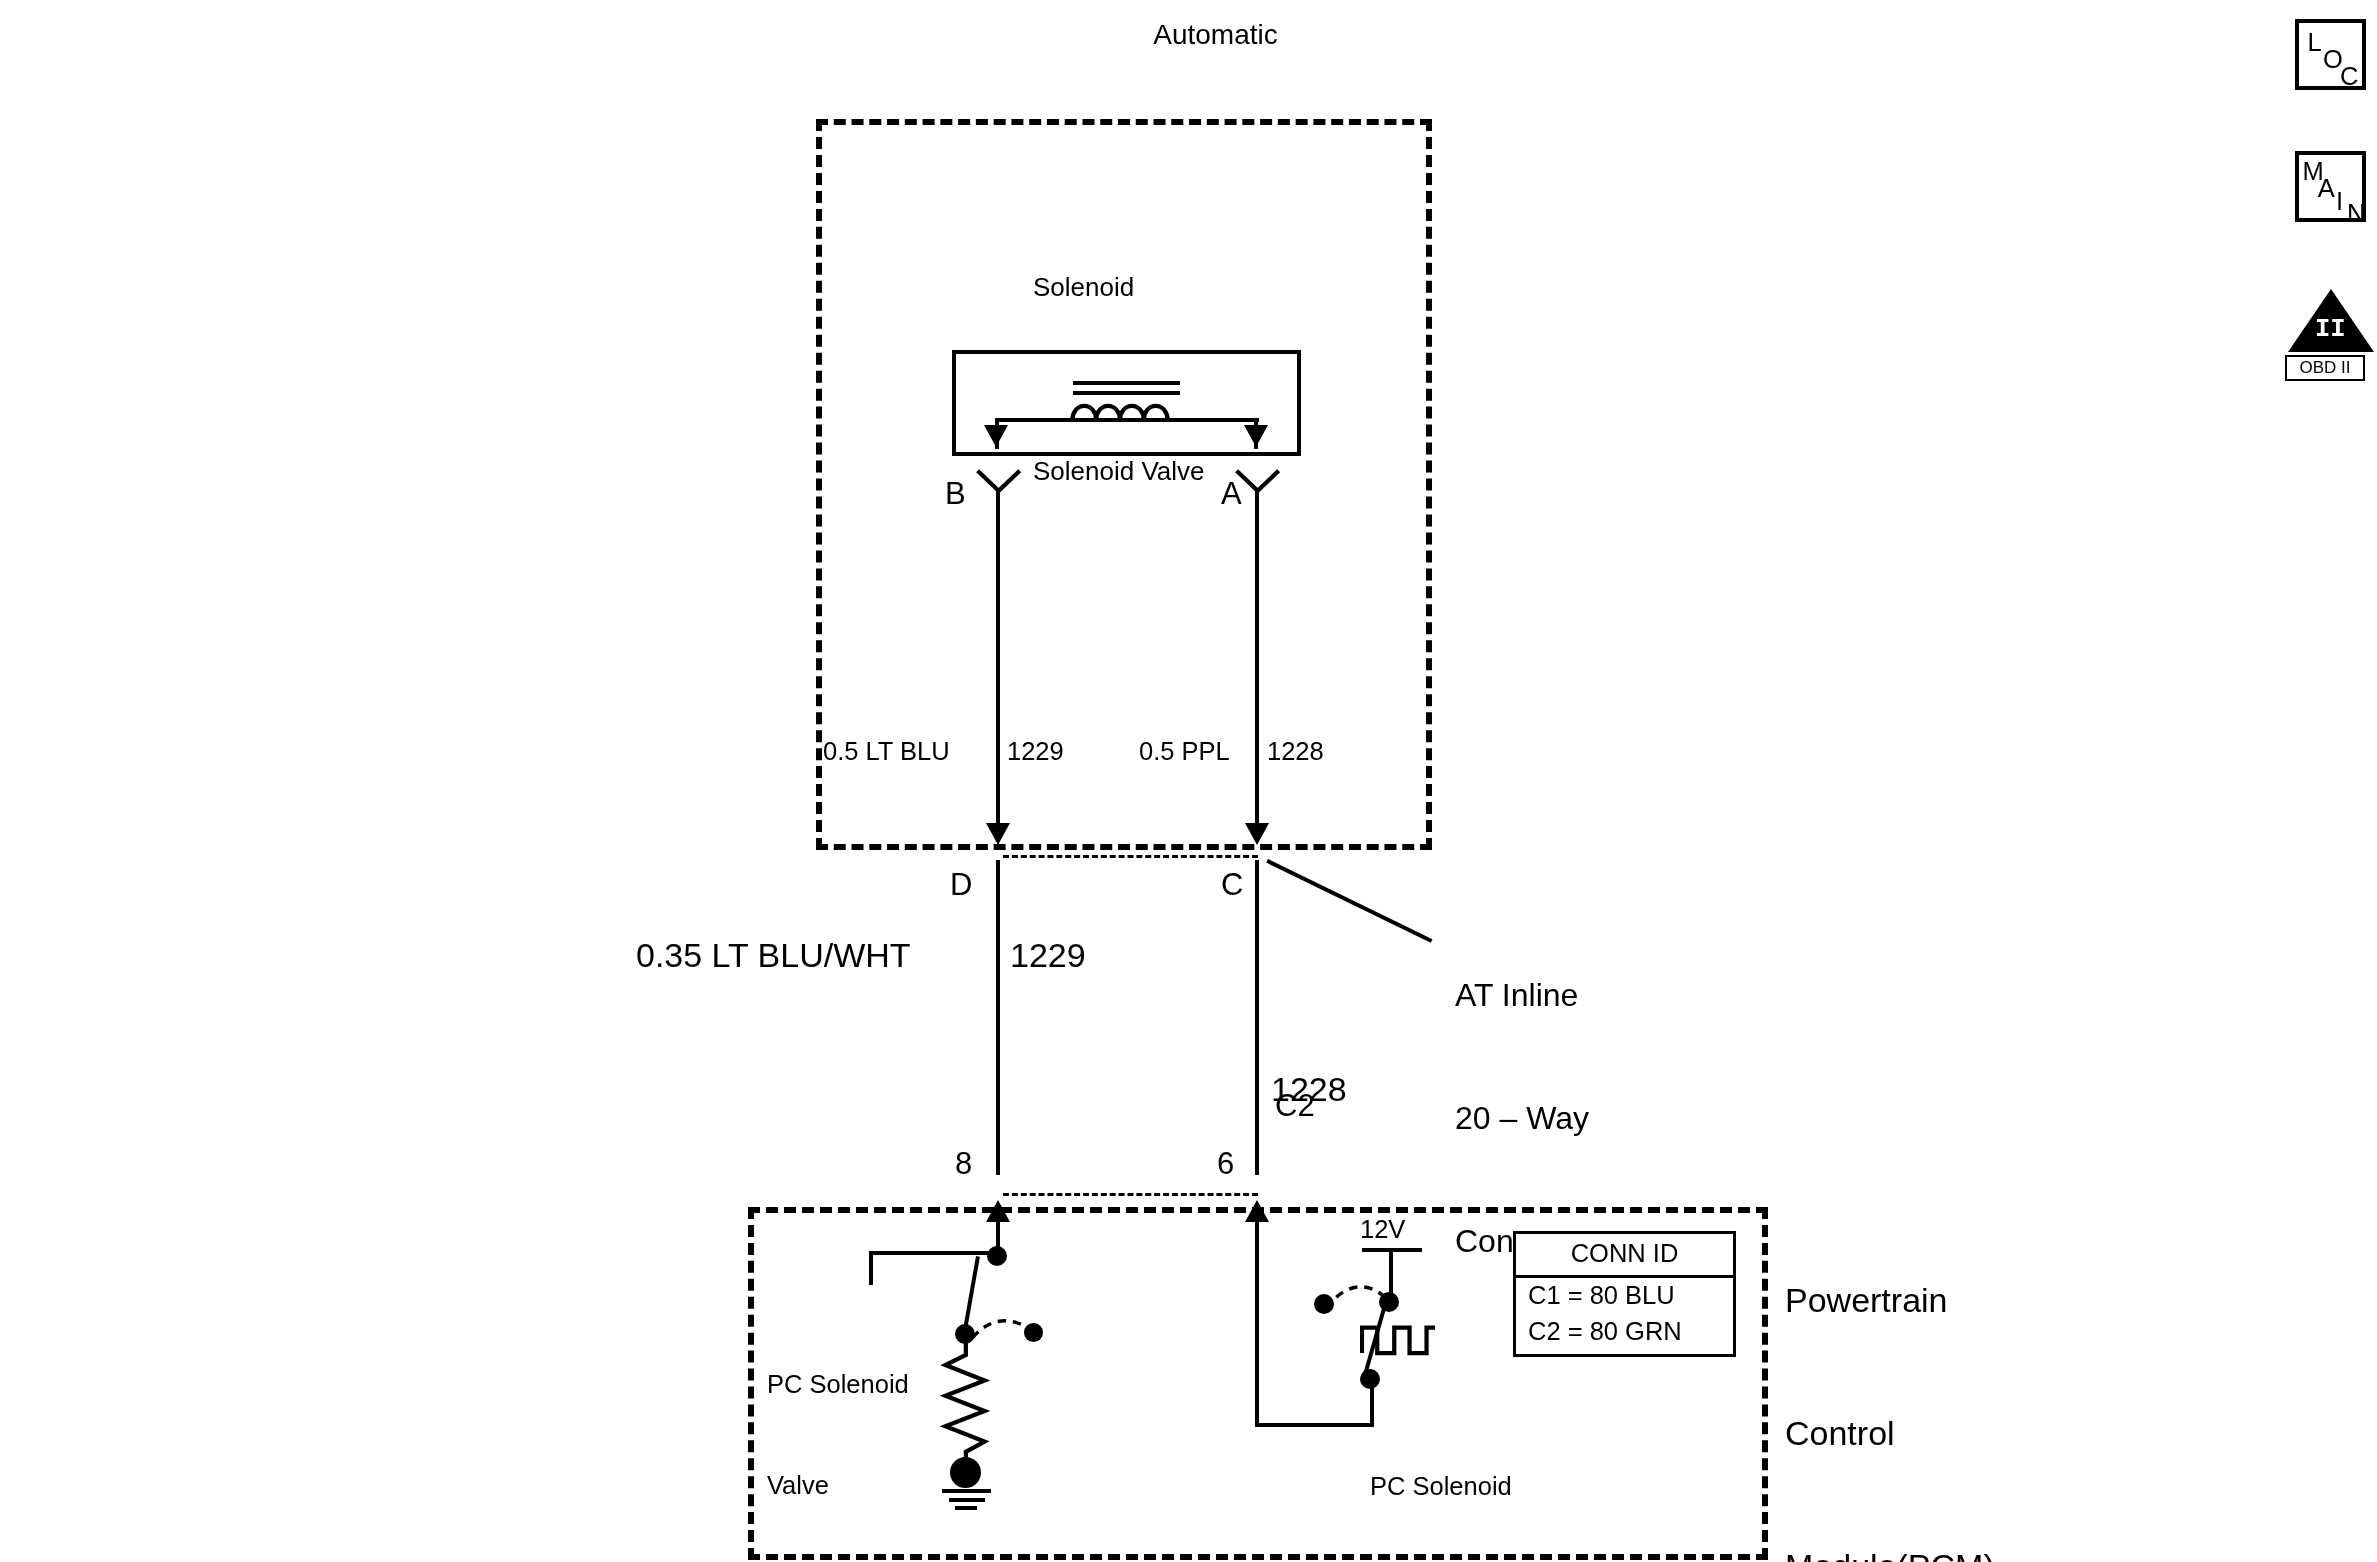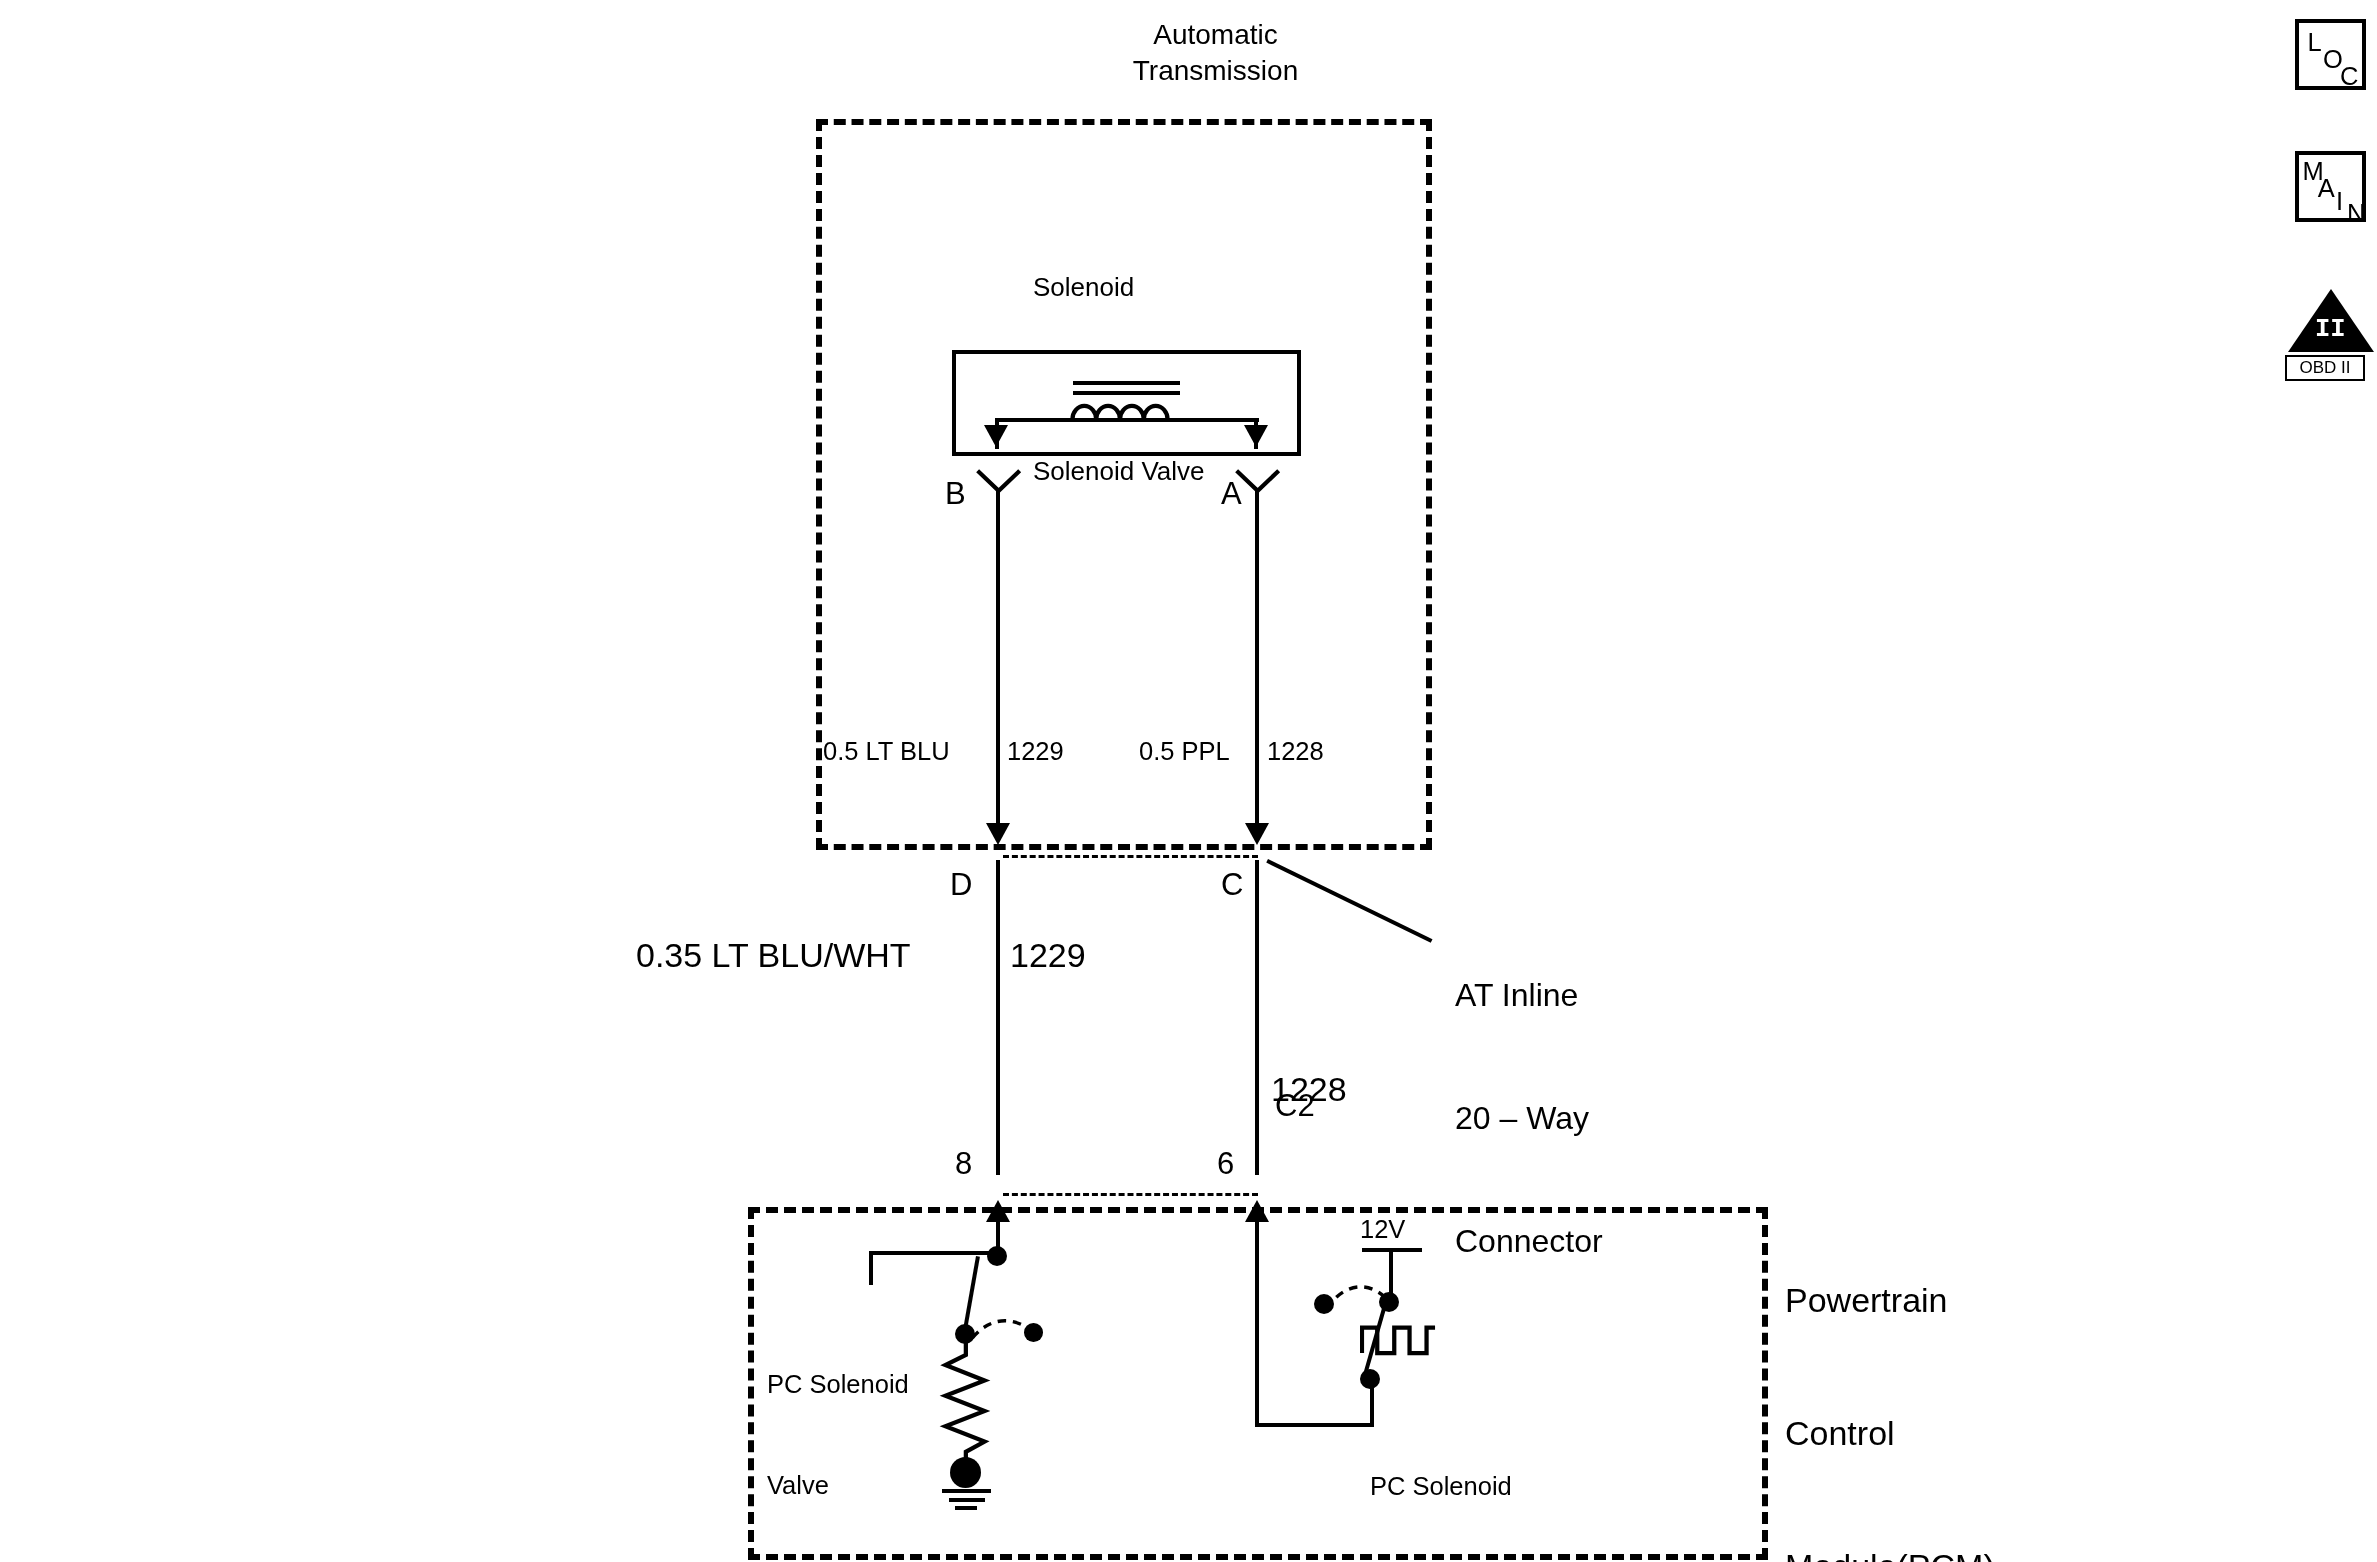--- a/index.html
+++ b/index.html
@@ -126,21 +126,20 @@
     font-size: 34px;
   }
 </style>
 </head>
 <body>
 
 <div id="canvas">
 
   <div class="title" style="left:1003px; top:17px; width:425px;">
     <div>Automatic</div>
-    <div>Transmission</div>
   </div>
 
   <div class="badge" style="left:2295px; top:18.7px; width:71px; height:71px;">
     <span style="left:8.5px; top:5.1px;">L</span>
     <span style="left:24px; top:22px;">O</span>
     <span style="left:41px; top:39px;">C</span>
   </div>
 
   <div class="badge" style="left:2295px; top:151px; width:71px; height:71px;">
     <span style="left:3.4px; top:1.7px;">M</span>
@@ -273,20 +272,25 @@
     <path d="M2,46 L2,16 L20,16 L20,46 L40,46 L40,16 L58,16 L58,46 L78,46 L78,16 L88,16" fill="none" stroke="#000" stroke-width="5"></path>
   </svg>
 
   <div class="txt lbl" style="left:1370px; top:1403px; line-height:1.32;">
     <div>PC Solenoid</div>
     
     
     
   </div>
 
+  <div class="conn-table" style="left:1513px; top:1231px; width:223px; height:126px;">
+    <div class="conn-head">CONN ID</div>
+    <div class="conn-row">C1  =  80 BLU</div>
+    <div class="conn-row">C2  =  80 GRN</div>
+  </div>
 
   <div class="txt" style="left:1785px; top:1190px; font-size:34px; line-height:1.3;">
     <div>Powertrain</div>
     <div>Control</div>
     <div>Module(PCM)</div>
   </div>
 
 </div>
 
 

